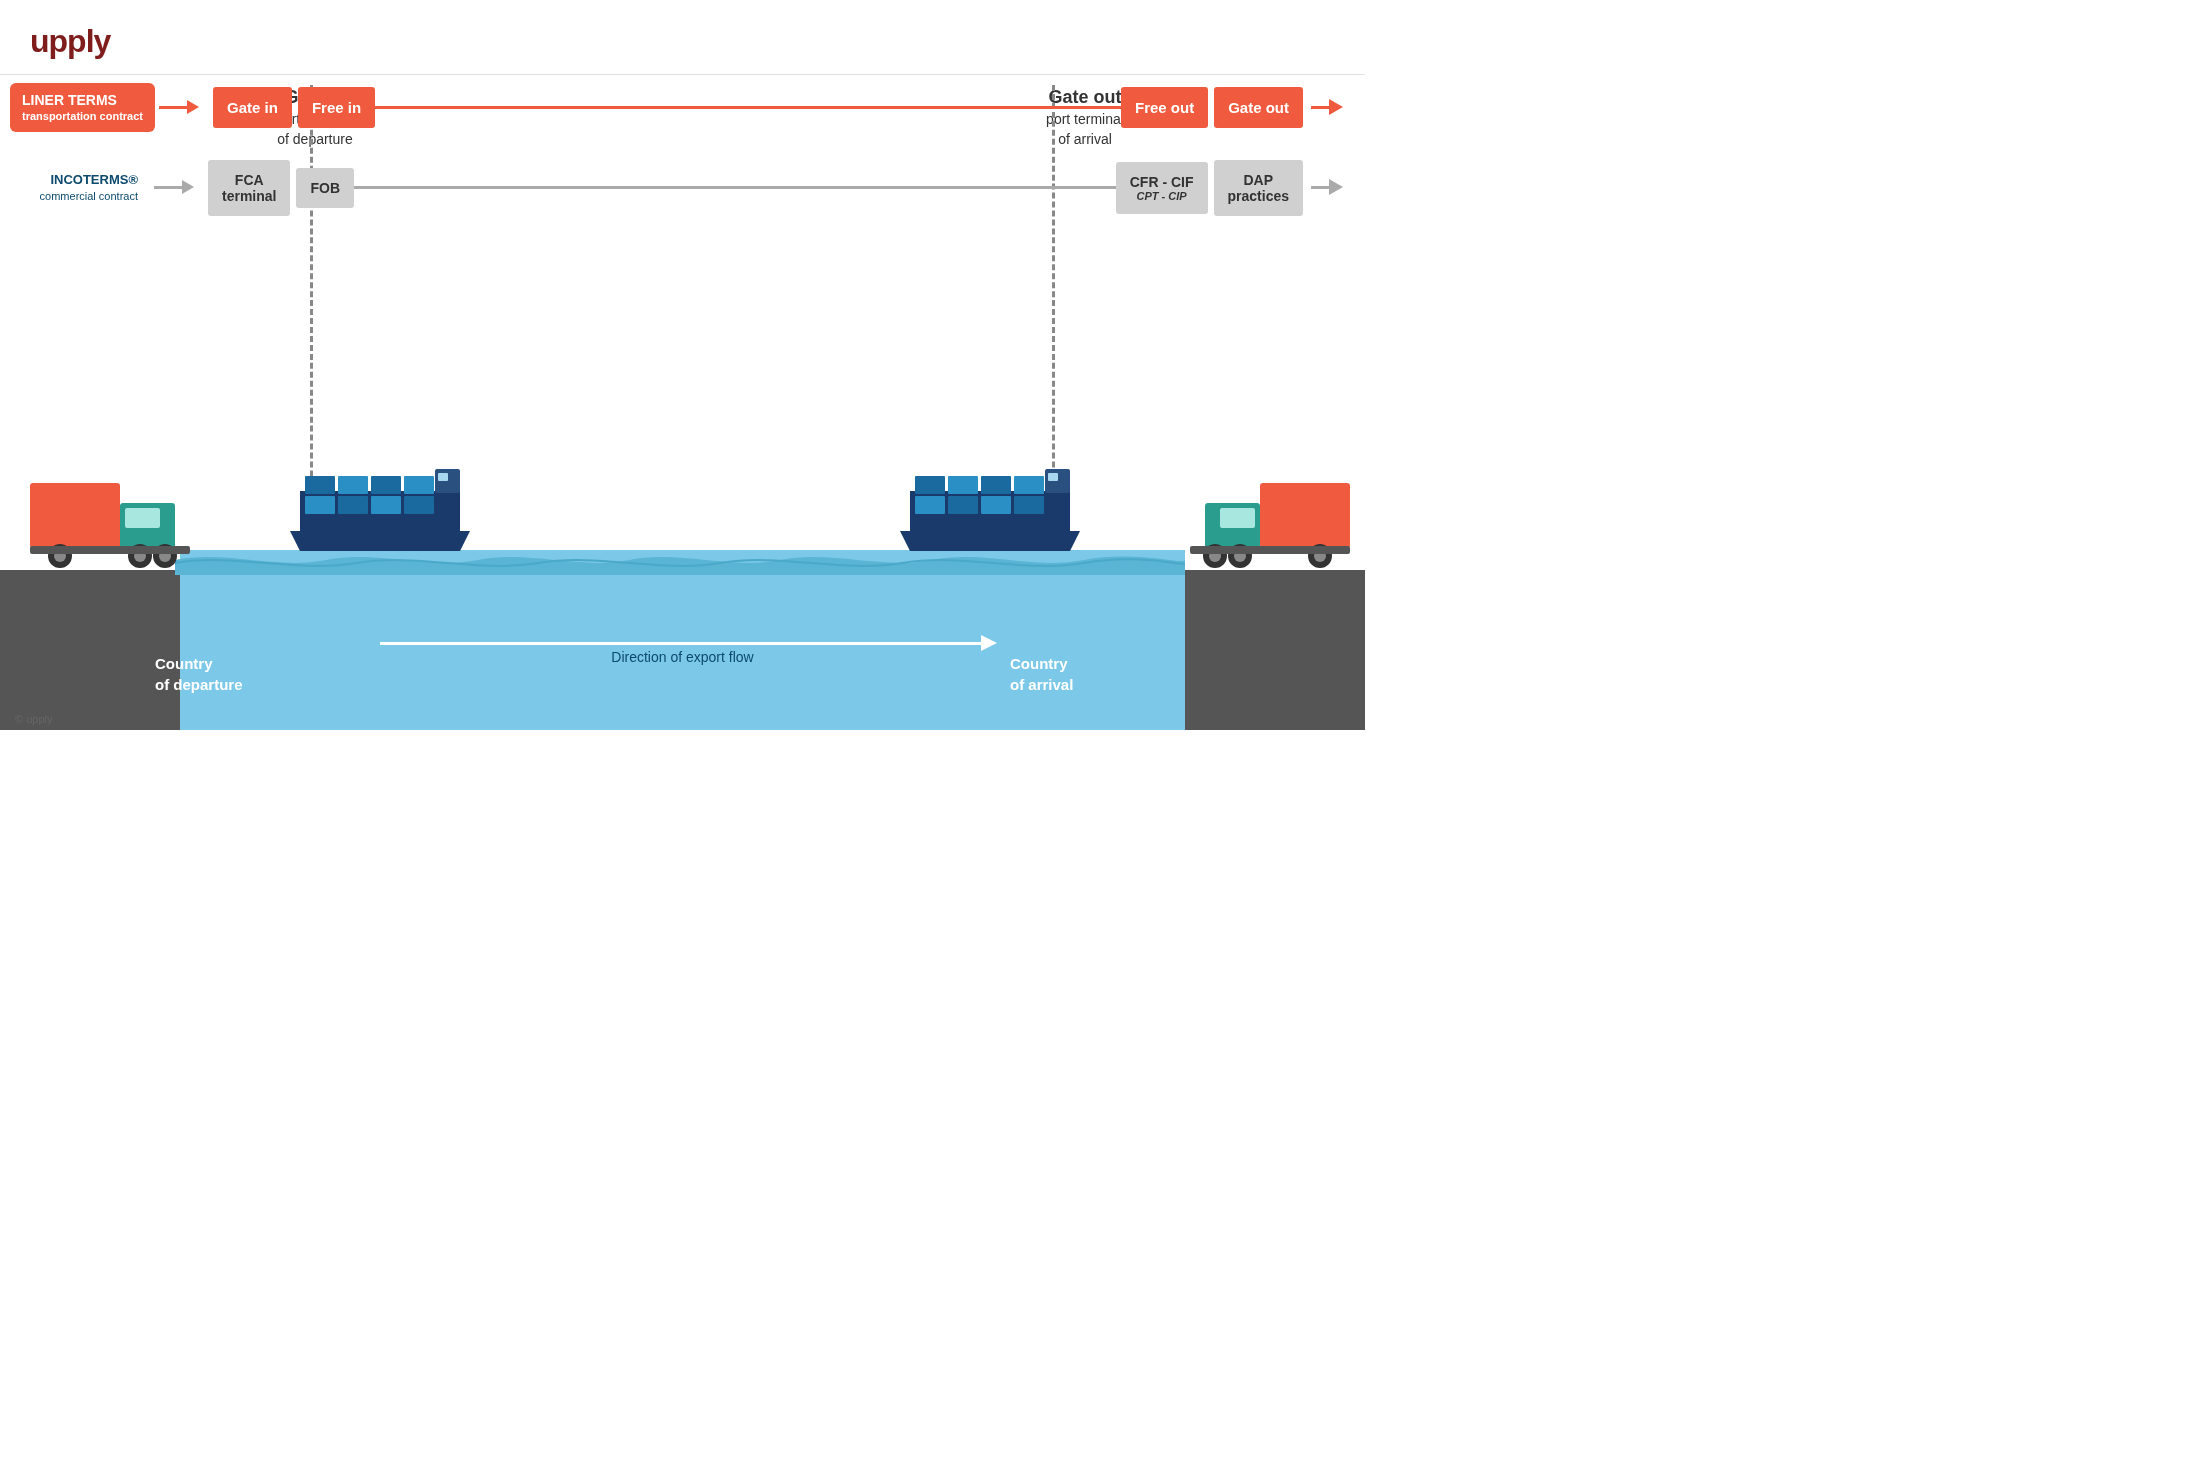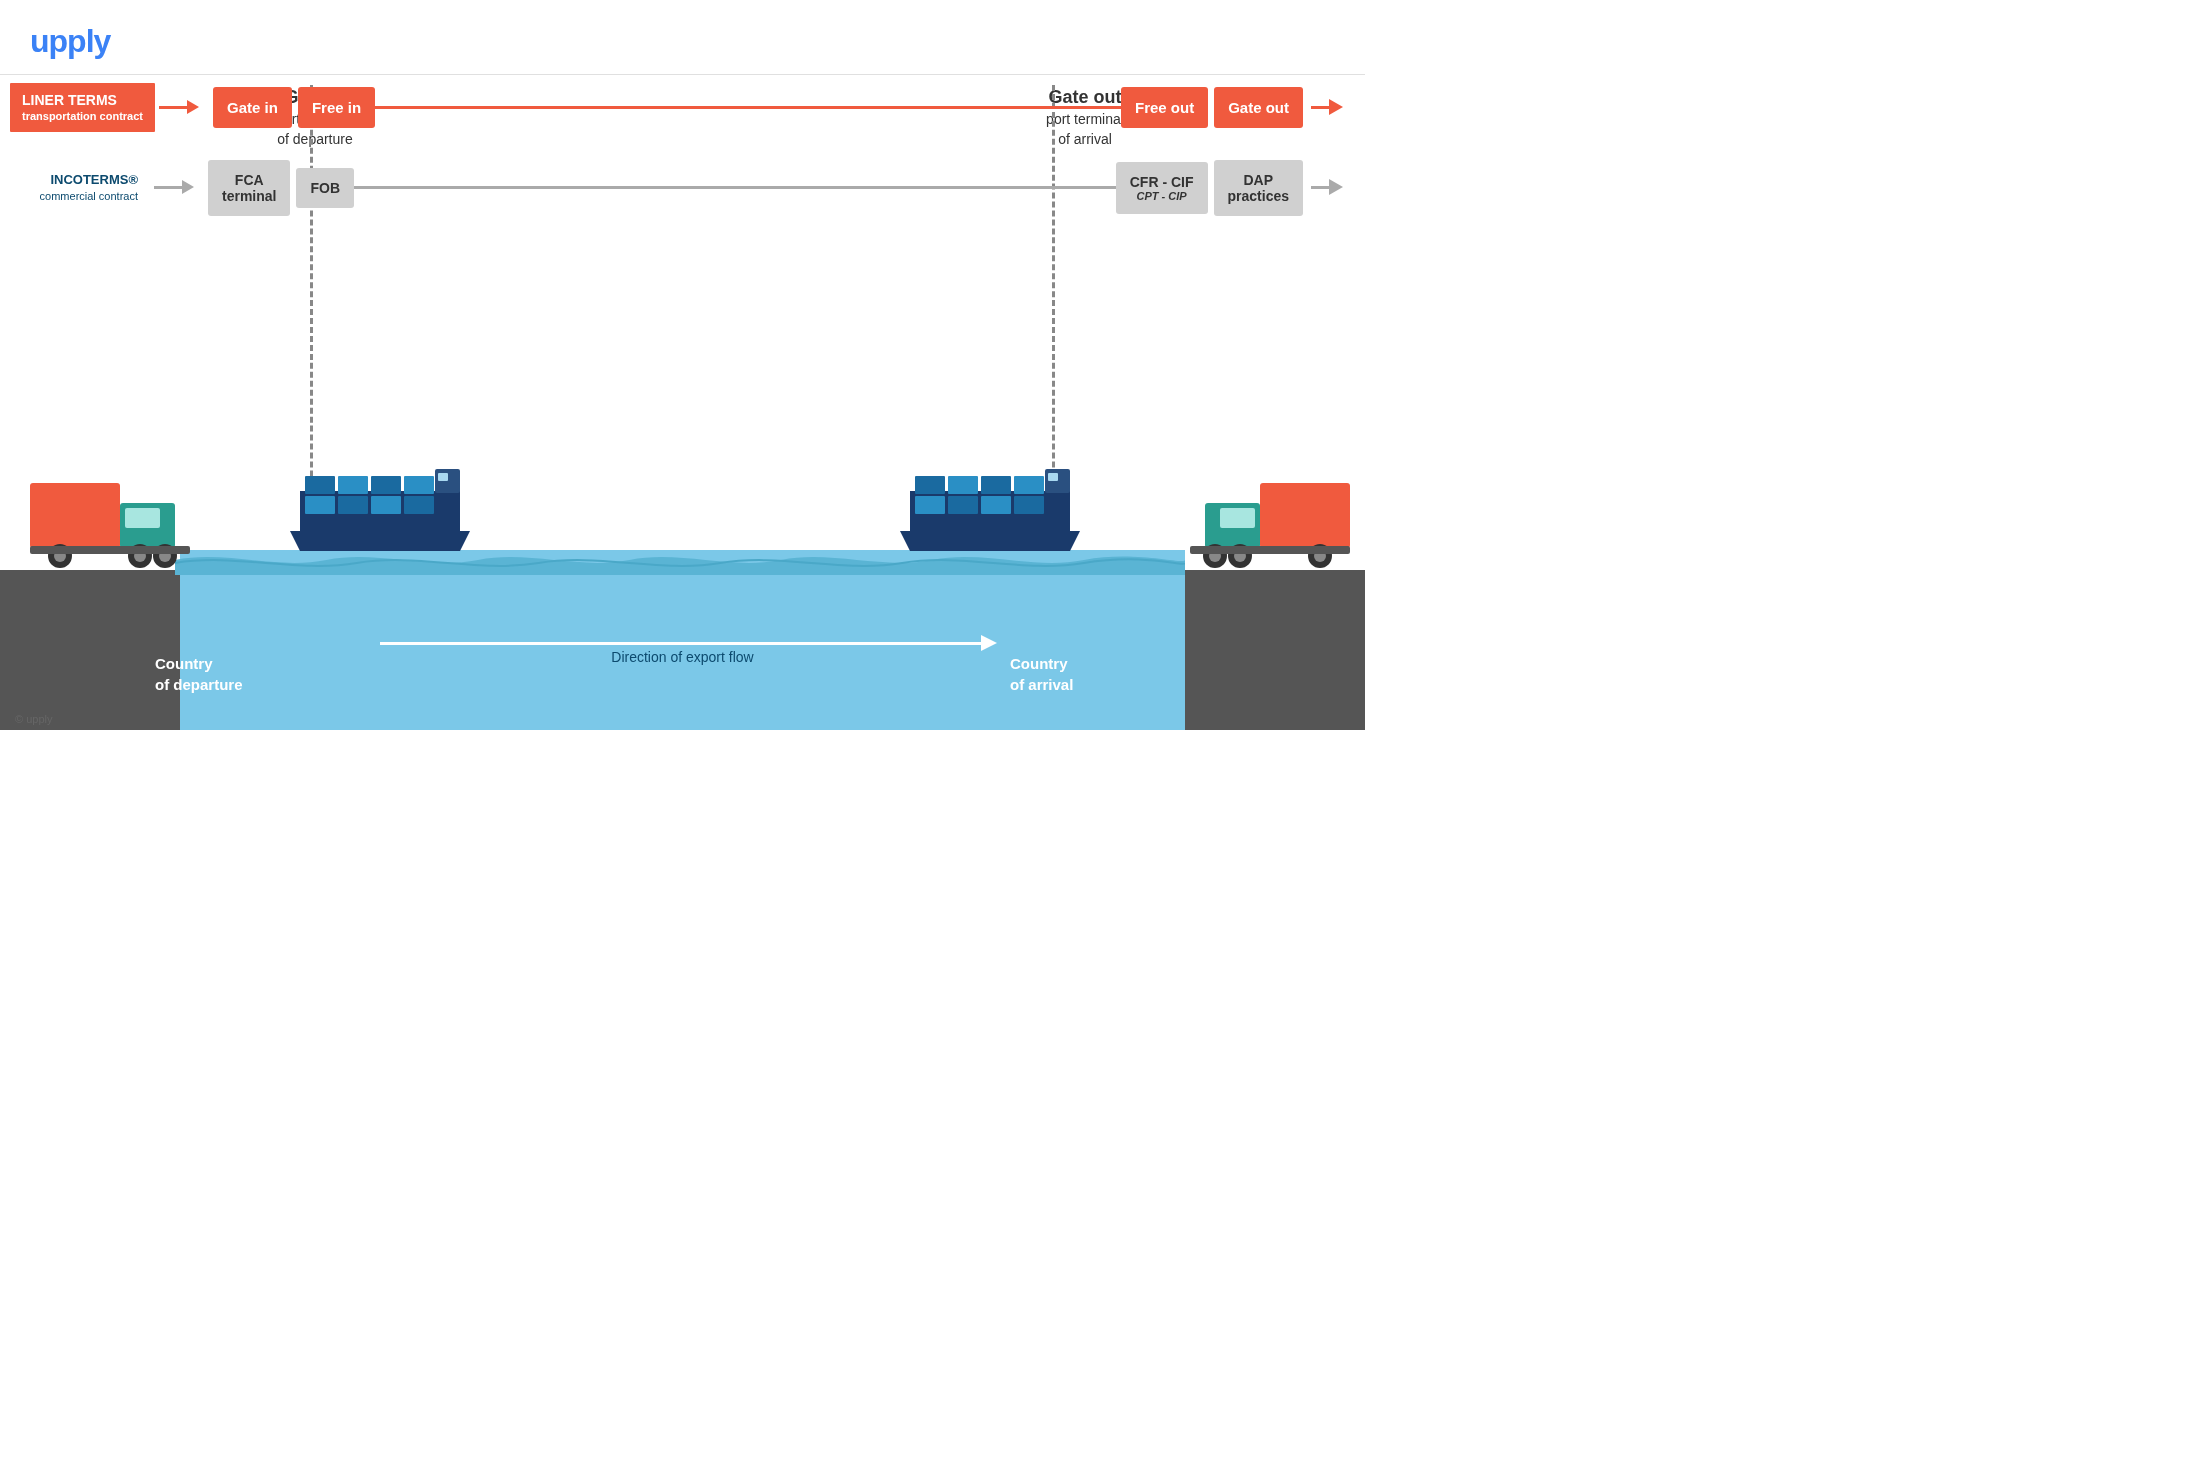--- a/index.html
+++ b/index.html
@@ -16,21 +16,21 @@
     .header {
       display: flex;
       align-items: center;
       padding: 18px 30px 10px 30px;
       border-bottom: 1px solid #e0e0e0;
       height: 75px;
     }
     .logo {
       font-size: 32px;
       font-weight: 900;
-      color: #3b82f6;
+      color: #7f1d1d;
       margin-right: 40px;
       letter-spacing: -1px;
     }
     .main-title {
       font-size: 26px;
       color: #222;
       flex: 1;
       text-align: center;
     }
     .main-title strong {
@@ -207,21 +207,21 @@
       font-size: 13px;
       line-height: 1.3;
       min-width: 140px;
       text-align: left;
     }
     .label-box-liner {
       background: #f05a3e;
       color: #fff;
       font-weight: 700;
       font-size: 14px;
-      border-radius: 1px;
+      border-radius: 6px;
     }
     .label-box-inco {
       color: #0c4a6e;
       font-size: 13px;
       font-weight: 600;
       text-align: right;
     }
 
     
     .arrow-red {

